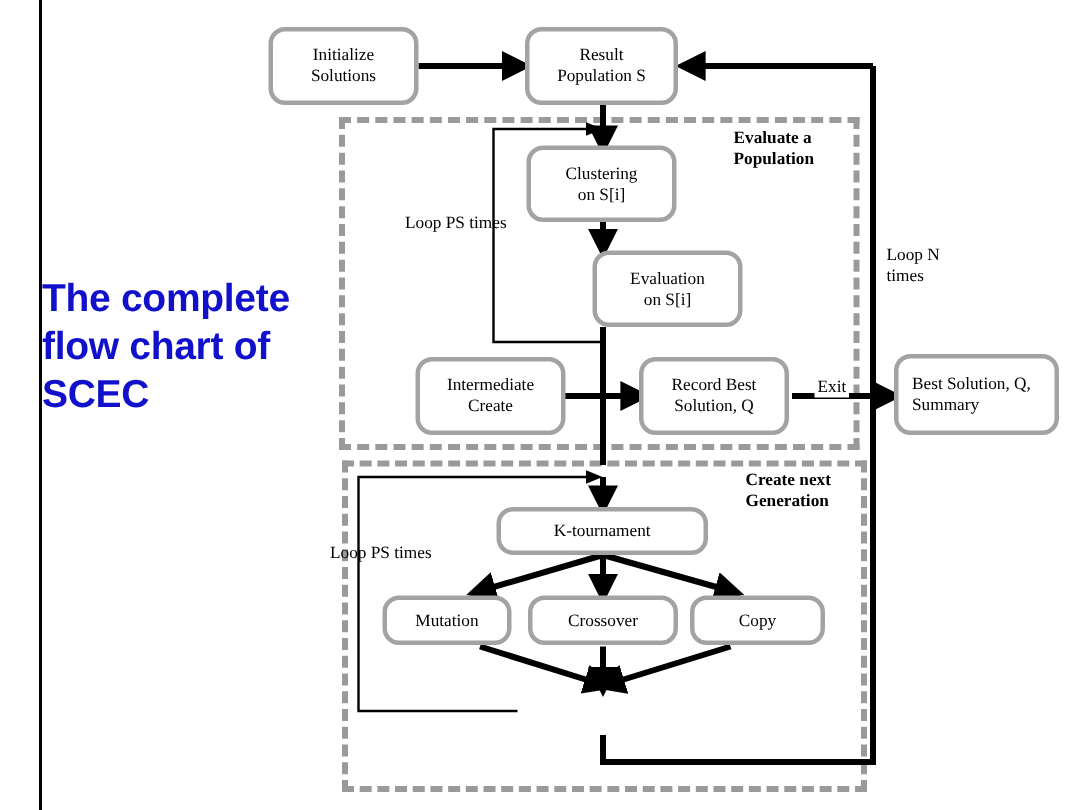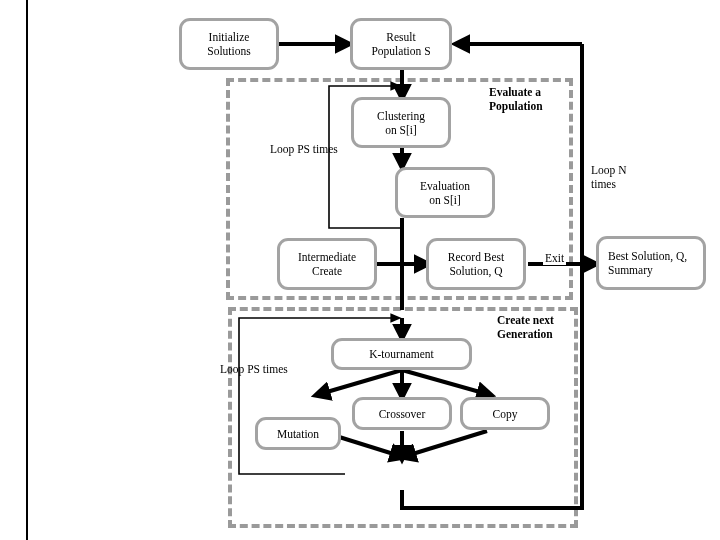--- a/index.html
+++ b/index.html
@@ -183,33 +183,36 @@
 
   <div class="node" style="left:331px; top:338px; width:141px; height:32px;">
     <span>K-tournament</span>
   </div>
 
   <div class="node" style="left:596px; top:236px; width:110px; height:54px; justify-content:flex-start; text-align:left; padding-left:9px;">
     <span>Best Solution, Q,
 Summary</span>
   </div>
 
-  <div class="node" style="left:255px; top:397px; width:86px; height:33px;margin-top:20px;">
+  <div class="node" style="left:255px; top:397px; width:86px; height:33px;">
     <span>Mutation</span>
   </div>
 
   <div class="node" style="left:352px; top:397px; width:100px; height:33px;">
     <span>Crossover</span>
   </div>
 
   <div class="node" style="left:460px; top:397px; width:90px; height:33px;">
     <span>Copy</span>
   </div>
 
 
+  <div class="slide-title">The complete
+flow chart of
+SCEC</div>
 
   <div class="region-label" style="left:489px; top:85px;">Evaluate a
 Population</div>
 
   <div class="region-label" style="left:497px; top:313px;">Create next
 Generation</div>
 
   <div class="edge-label" style="left:270px; top:142px;">Loop PS times</div>
 
   <div class="edge-label" style="left:220px; top:362px;">Loop PS times</div>

